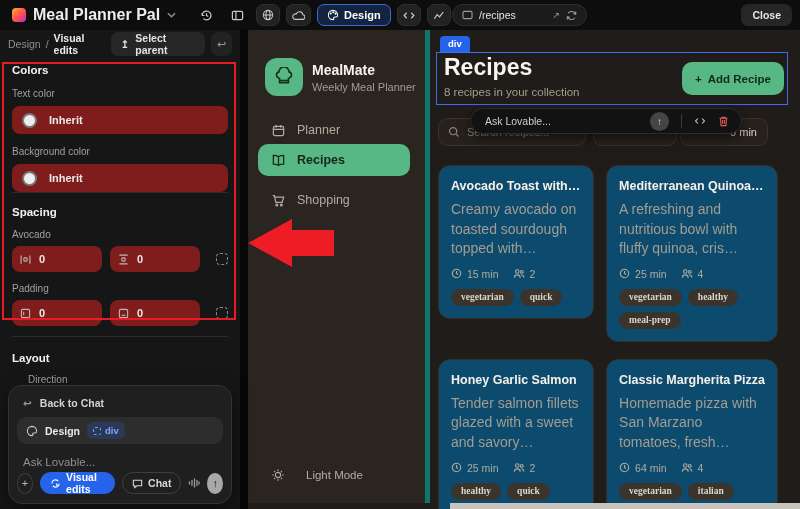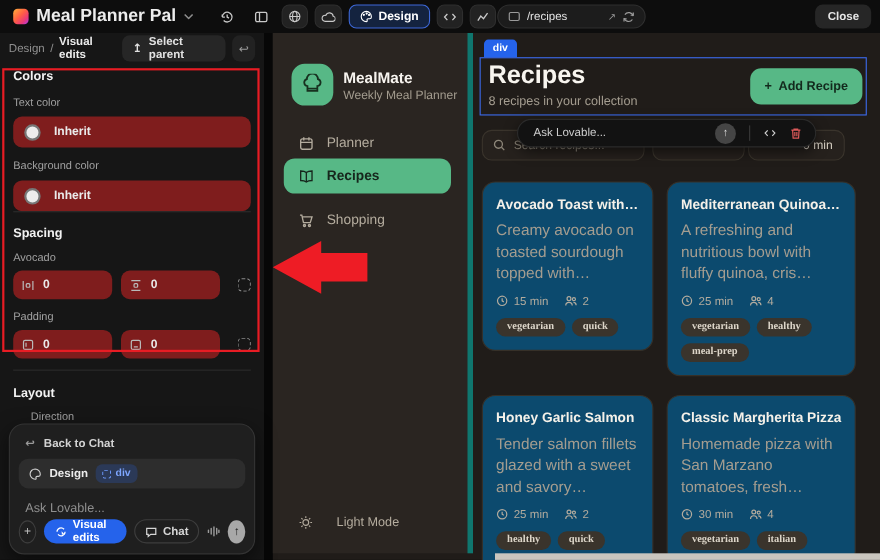--- a/index.html
+++ b/index.html
@@ -534,21 +534,21 @@
     <div class="card-title">Classic Margherita Pizza</div>
     <div class="card-desc">Homemade pizza with San Marzano tomatoes, fresh…</div>
     <div class="card-meta">
       <span class="meta-item">
         <span class="ic">
           <svg width="11" height="11" viewBox="0 0 12 12" fill="none" stroke="currentColor" stroke-width="1.2">
                   <circle cx="6" cy="6" r="4.6"></circle>
                   <path d="M6 3.4V6l1.7 1"></path>
                 </svg>
         </span>
-        <span>30 min</span>
+        <span>64 min</span>
       </span>
       <span class="meta-item">
         <span class="ic">
           <svg width="12" height="11" viewBox="0 0 13 12" fill="none" stroke="currentColor" stroke-width="1.2">
                   <circle cx="4.6" cy="3.8" r="1.9"></circle>
                   <path d="M1.4 10.6c0-2 1.4-3.1 3.2-3.1s3.2 1.1 3.2 3.1"></path>
                   <circle cx="9.5" cy="4.3" r="1.5"></circle>
                   <path d="M9 7.6c1.7.1 2.7 1.1 2.7 2.7"></path>
                 </svg>
         </span>

